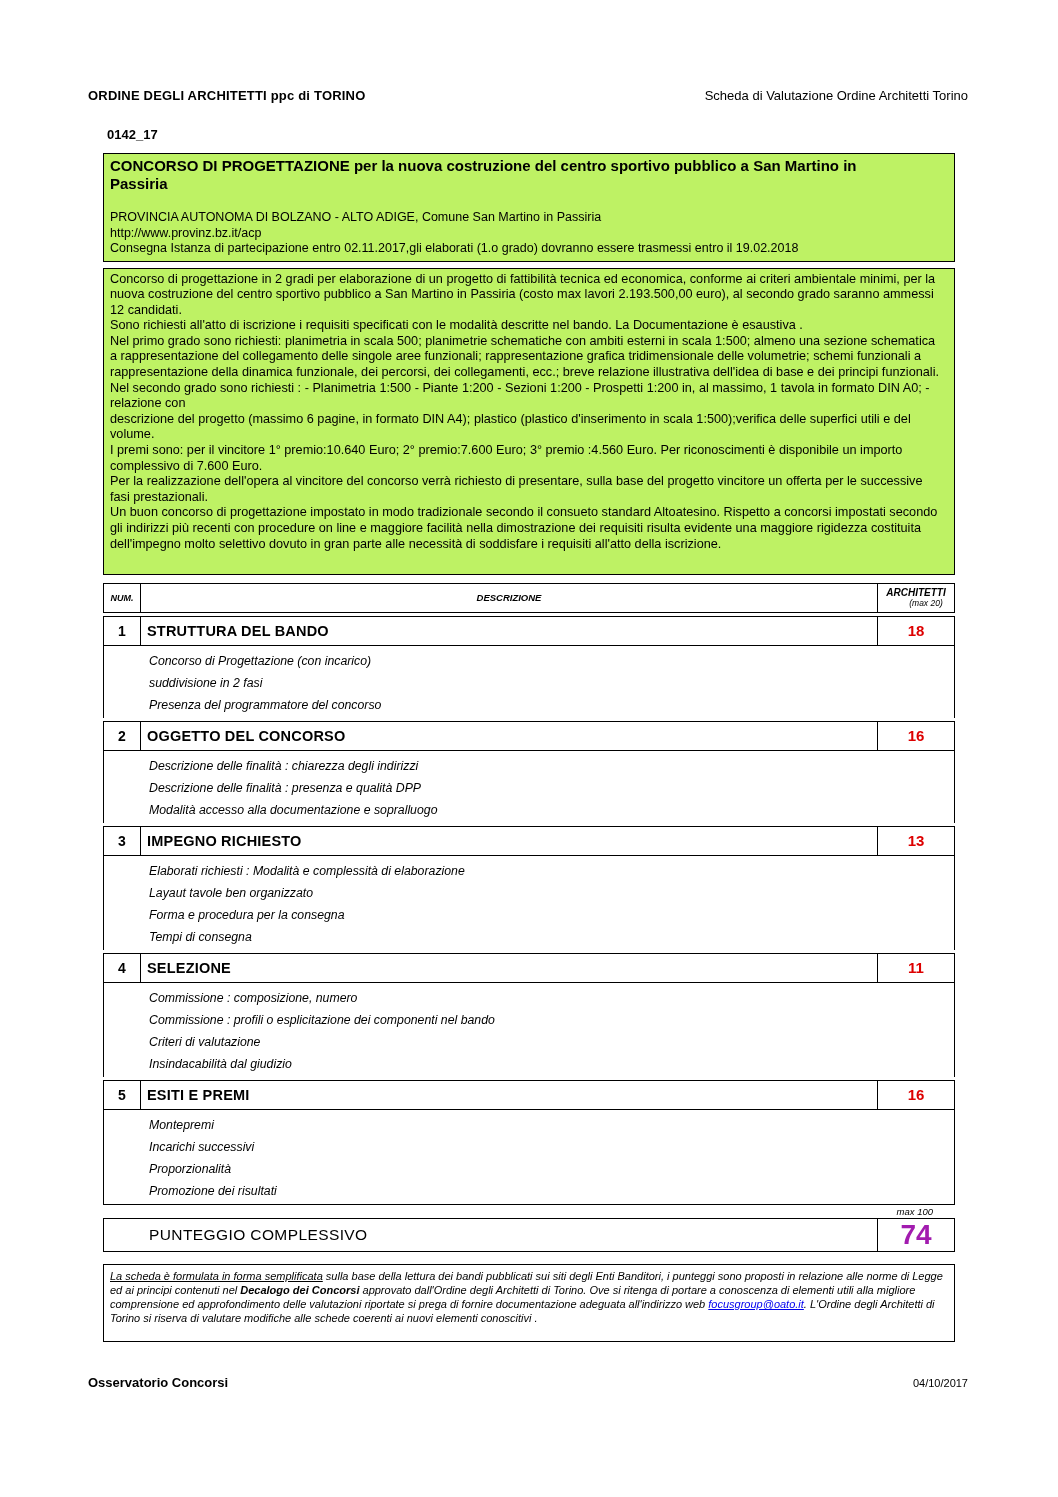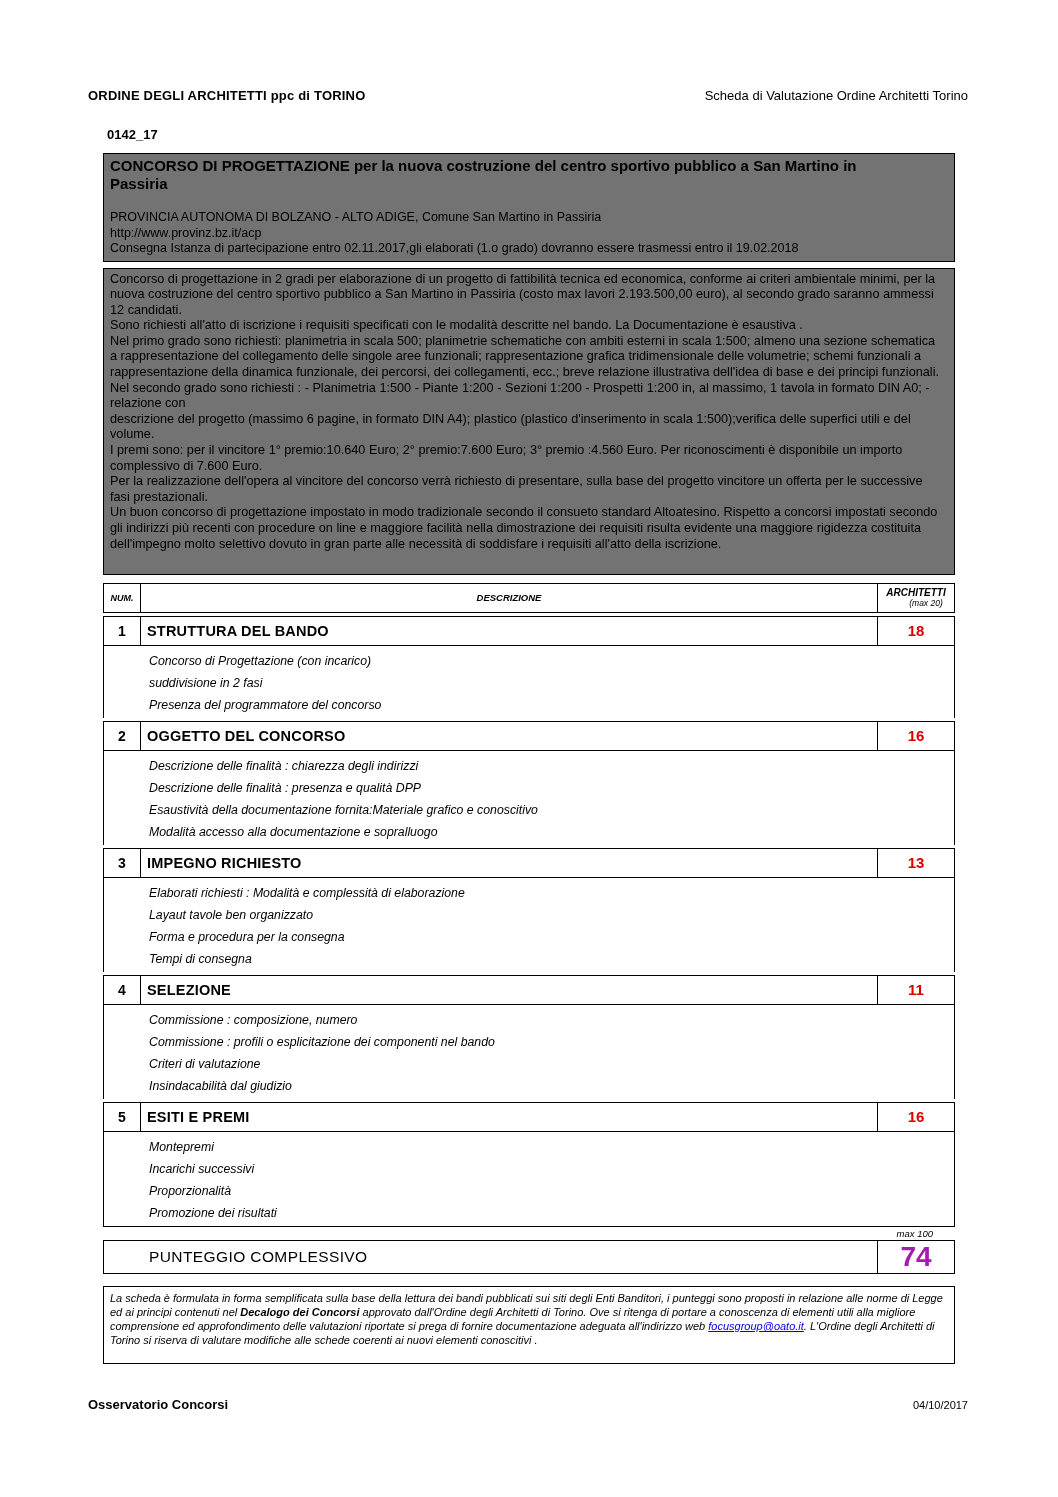--- a/index.html
+++ b/index.html
@@ -24,21 +24,21 @@
   .top-header .right { font-weight: normal; }
   .doc-id {
     margin: 24px 0 0 107px;
     font-size: 13px;
     font-weight: bold;
   }
   .box {
     margin-left: 103px;
     width: 852px;
     border: 1px solid #000;
-    background: #737373;
+    background: #bef264;
   }
   .title-box { margin-top: 11px; min-height: 107px; padding: 3px 8px 4px 6px; }
   .title-box .title {
     font-size: 15px;
     font-weight: bold;
     line-height: 18px;
     max-width: 800px;
   }
   .title-box .info {
     margin-top: 17px;
@@ -141,21 +141,21 @@
     margin-left: 103px;
     margin-top: 12px;
     width: 852px;
     border: 1px solid #000;
     min-height: 78px;
     padding: 4px 8px 4px 6px;
     font-size: 11px;
     font-style: italic;
     line-height: 14.3px;
   }
-  .footnote-box .u { }
+  .footnote-box .u { text-decoration: underline; }
   .footnote-box .b { font-weight: bold; }
   .footnote-box .link { color: #0000ee; text-decoration: underline; cursor: pointer; }
   .page-footer {
     display: flex;
     justify-content: space-between;
     align-items: baseline;
     margin: 33px 90px 0 88px;
   }
   .page-footer .left { font-size: 13px; font-weight: bold; }
   .page-footer .right { font-size: 11px; }
@@ -212,21 +212,20 @@
 
     <div class="group">
       <div class="cat-row">
         <div class="col-num cat-num">2</div>
         <div class="col-desc cat-label">OGGETTO DEL CONCORSO</div>
         <div class="col-score cat-score">16</div>
       </div>
       <div class="items">
         <div class="item">Descrizione delle finalità : chiarezza degli indirizzi</div>
         <div class="item">Descrizione delle finalità : presenza e qualità DPP</div>
-        <div class="item">Esaustività della documentazione fornita:Materiale grafico e conoscitivo</div>
         <div class="item">Modalità accesso alla documentazione e sopralluogo</div>
       </div>
     </div>
 
     <div class="group">
       <div class="cat-row">
         <div class="col-num cat-num">3</div>
         <div class="col-desc cat-label">IMPEGNO RICHIESTO</div>
         <div class="col-score cat-score">13</div>
       </div>

